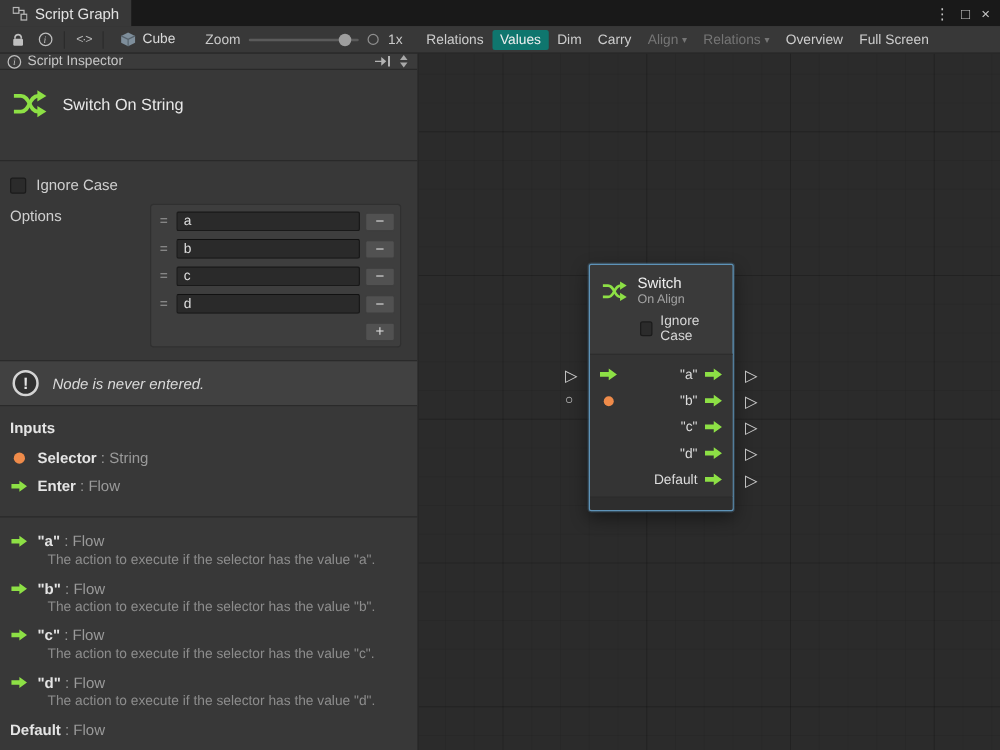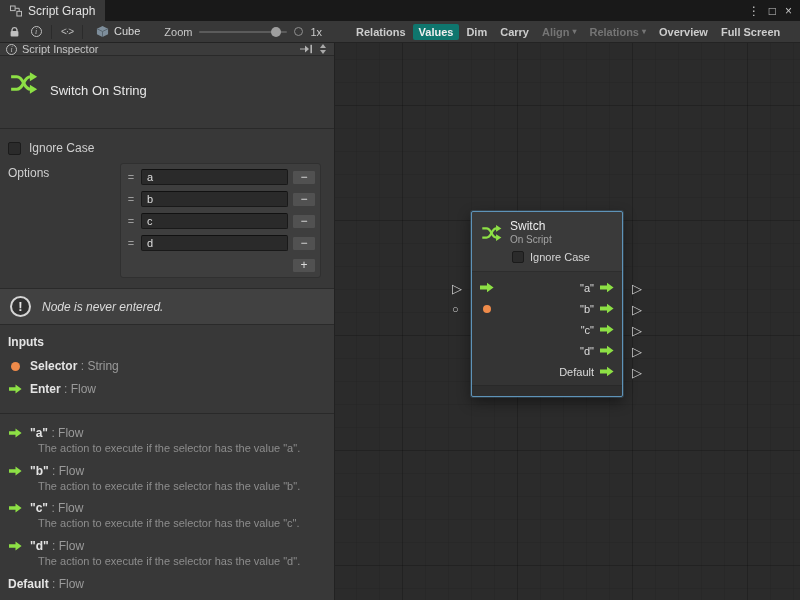--- a/index.html
+++ b/index.html
@@ -24,35 +24,35 @@
   .tsep { width:1px; height:14px; background:#2B2B2B; margin:0 3px; }
   .info-circle { width:11px; height:11px; border:1px solid #BEBEBE; border-radius:50%; font-size:8px; line-height:9px; text-align:center; color:#BEBEBE; font-style:italic; font-family:"Liberation Serif", serif; }
   .code-glyph { font-size:10px; color:#BDBDBD; letter-spacing:-1px; }
   .target-chip { display:flex; gap:5px; padding:0 8px; color:#DADADA; font-size:11px; }
   .zoom-wrap { display:flex; align-items:center; gap:7px; margin-left:14px; }
   .zoom-label { font-size:11px; color:#C9C9C9; }
   .slider-track { width:88px; height:2px; background:#5B5B5B; border-radius:1px; position:relative; }
   .slider-knob { position:absolute; top:-4px; width:10px; height:10px; border-radius:50%; background:#9E9E9E; }
   .zoom-reset { width:9px; height:9px; border:1.5px solid #8F8F8F; border-radius:50%; }
   .zoom-value { font-size:11px; color:#C9C9C9; }
-  .tb-buttons { display:flex; align-items:center; gap:1px; margin-left:26px;font-weight:bold; }
+  .tb-buttons { display:flex; align-items:center; gap:1px; margin-left:11px; }
   .tbtn { padding:2px 6px; font-size:11px; color:#CDCDCD; border-radius:2px; white-space:nowrap; display:flex; align-items:center; gap:3px; }
   .tbtn.active { background:#0f766e; color:#EFEFEF; }
   .tbtn.disabled { color:#757575; }
   .dd-arrow { font-size:8px; }
   
   .main { display:flex; height:557px; }
   
   .inspector { width:335px; background:#383838; border-right:1px solid #222222; display:flex; flex-direction:column; overflow:hidden; }
   .insp-header { height:20px; display:flex; align-items:center; gap:5px; padding:0 6px; border-bottom:1px solid #292929; background:#3B3B3B; font-size:11px; color:#C6C6C6; }
   .insp-header-fill { flex:1; }
   .spinner { display:flex; flex-direction:column; gap:2px; align-items:center; padding:0 2px; }
   .tri-up { width:0; height:0; border-left:3px solid transparent; border-right:3px solid transparent; border-bottom:4px solid #A9A9A9; }
   .tri-down { width:0; height:0; border-left:3px solid transparent; border-right:3px solid transparent; border-top:4px solid #A9A9A9; }
-  .unit-block { display:flex; align-items:flex-end; gap:12px; padding:12px 10px 30px 8px; border-bottom:1px solid #292929; }
+  .unit-block { display:flex; align-items:center; gap:12px; padding:12px 10px 30px 8px; border-bottom:1px solid #292929; }
   .unit-title { font-size:13px; color:#E8E8E8; }
   .props { padding:8px 0 0 0; }
   .check-row { display:flex; align-items:center; gap:8px; padding:4px 8px 8px 8px; }
   .checkbox { width:13px; height:13px; background:#2B2B2B; border:1px solid #1B1B1B; border-radius:2px; }
   .prop-label { font-size:12px; color:#CFCFCF; }
   .options-row { display:flex; align-items:flex-start; padding:0 13px 0 8px; }
   .options-label { width:112px; padding-top:3px; font-size:12px; color:#CFCFCF; }
   .options-list { flex:1; background:#3E3E3E; border:1px solid #303030; border-radius:3px; padding:2px 2px 2px 2px; }
   .opt-item { display:flex; align-items:center; gap:4px; height:22px; padding:0 2px; }
   .handle { width:12px; text-align:center; color:#9C9C9C; font-size:11px; }
@@ -80,21 +80,21 @@
     background-image:
       linear-gradient(to right, rgba(0,0,0,0.16) 1px, transparent 1px),
       linear-gradient(to bottom, rgba(0,0,0,0.16) 1px, transparent 1px),
       linear-gradient(to right, rgba(0,0,0,0.06) 1px, transparent 1px),
       linear-gradient(to bottom, rgba(0,0,0,0.06) 1px, transparent 1px);
     background-size:115px 115px, 115px 115px, 23px 23px, 23px 23px;
     background-position:-48px -53px, -48px -53px, -2px -7px, -2px -7px;
   }
   
   .node {
-    position:absolute; left:136px; top:168px; width:152px;
+    position:absolute; left:136px; top:168px; width:116px;
     background:#3A3A3A; border:1px solid #5E93B8; border-radius:2px;
     box-shadow:0 0 0 1px rgba(94,147,184,0.25), 0 5px 14px rgba(0,0,0,0.45);
   }
   .node-head { display:flex; align-items:center; gap:8px; padding:8px 8px 3px 8px; }
   .node-title { font-size:12px; color:#EDEDED; line-height:1.15; }
   .node-sub { font-size:10px; color:#A4A4A4; line-height:1.15; }
   .node-check { display:flex; align-items:center; gap:6px; padding:3px 8px 8px 40px; }
   .node-check .checkbox { width:12px; height:12px; }
   .node-check-label { font-size:11px; color:#D6D6D6; }
   .node-ports { background:#343434; border-top:1px solid #2D2D2D; padding:5px 0 3px 0; }
@@ -348,21 +348,21 @@
     <div class="node">
       <div class="node-head">
         <svg width="22" height="22" viewBox="0 0 24 24">
           <path d="M2.5 7 h4.5 c6 0 5 10 11 10" fill="none" stroke="#8DE045" stroke-width="2.4"></path>
           <path d="M2.5 17 h4.5 c6 0 5 -10 11 -10" fill="none" stroke="#8DE045" stroke-width="2.4"></path>
           <path d="M17.5 3.4 L23.3 7 L17.5 10.6 Z" fill="#8DE045"></path>
           <path d="M17.5 13.4 L23.3 17 L17.5 20.6 Z" fill="#8DE045"></path>
         </svg>
         <span>
           <div class="node-title">Switch</div>
-          <div class="node-sub">On Script</div>
+          <div class="node-sub">On Align</div>
         </span>
       </div>
       <div class="node-check">
         <span class="checkbox"></span>
         <span class="node-check-label">Ignore Case</span>
       </div>
 
       <div class="node-ports">
 
         <div class="port-row">

